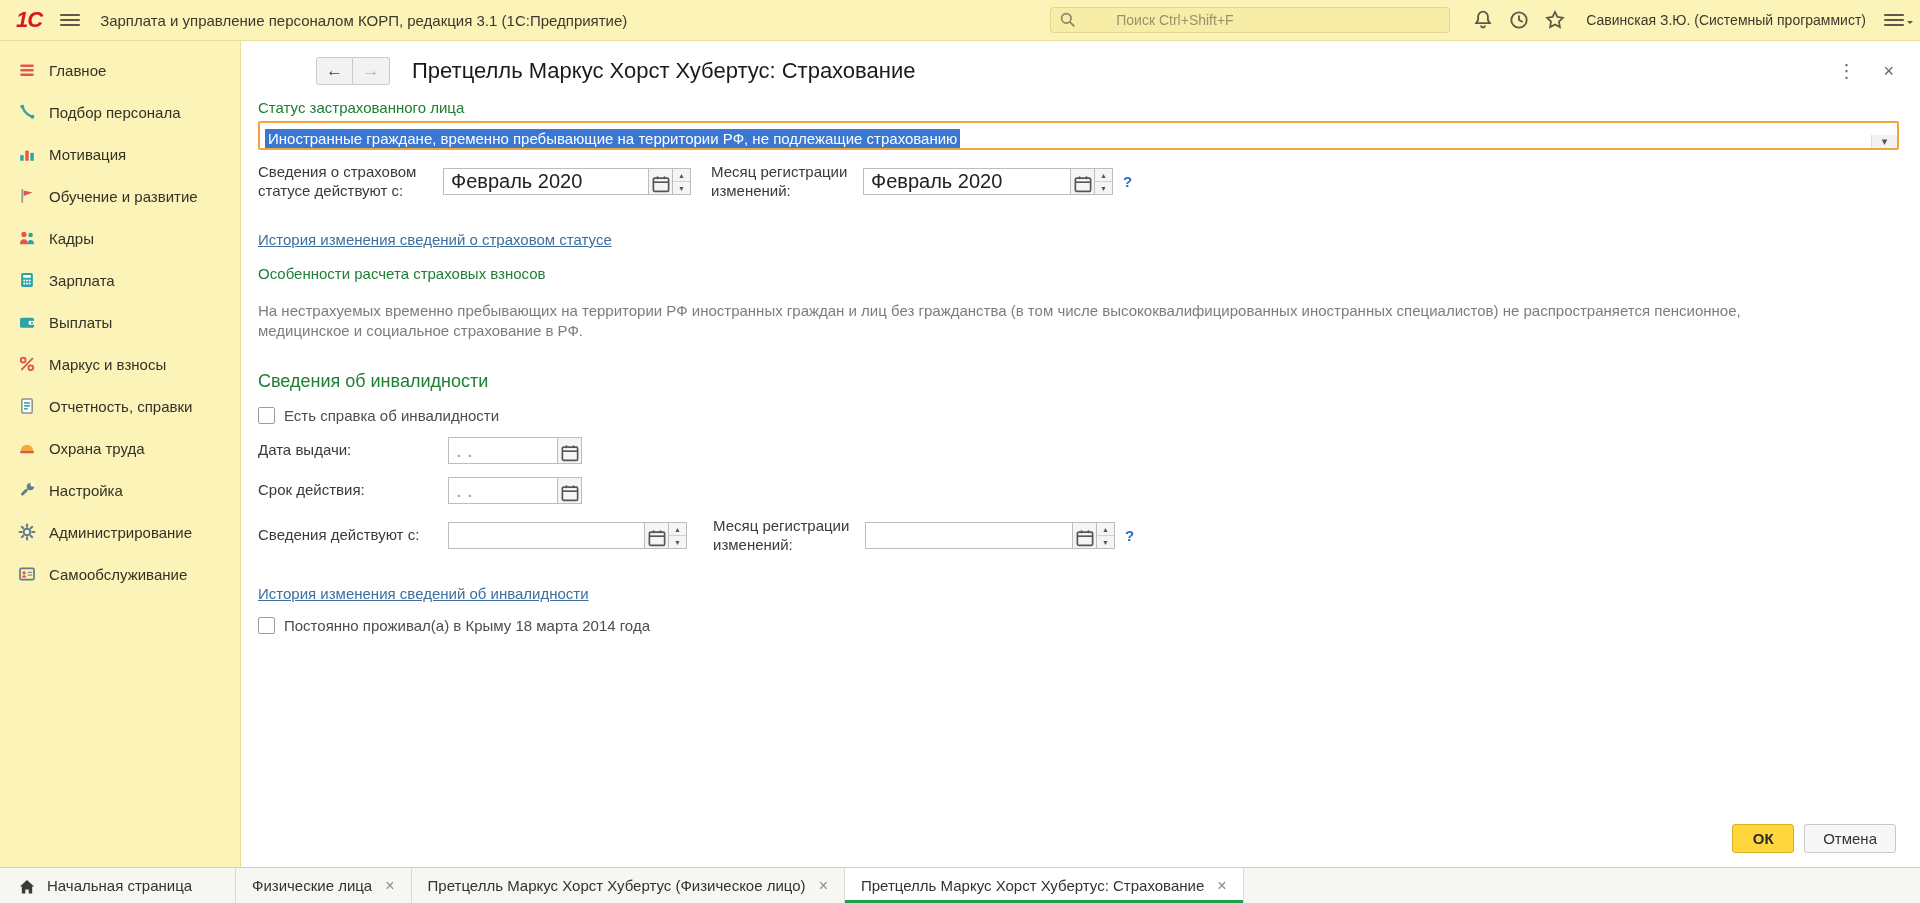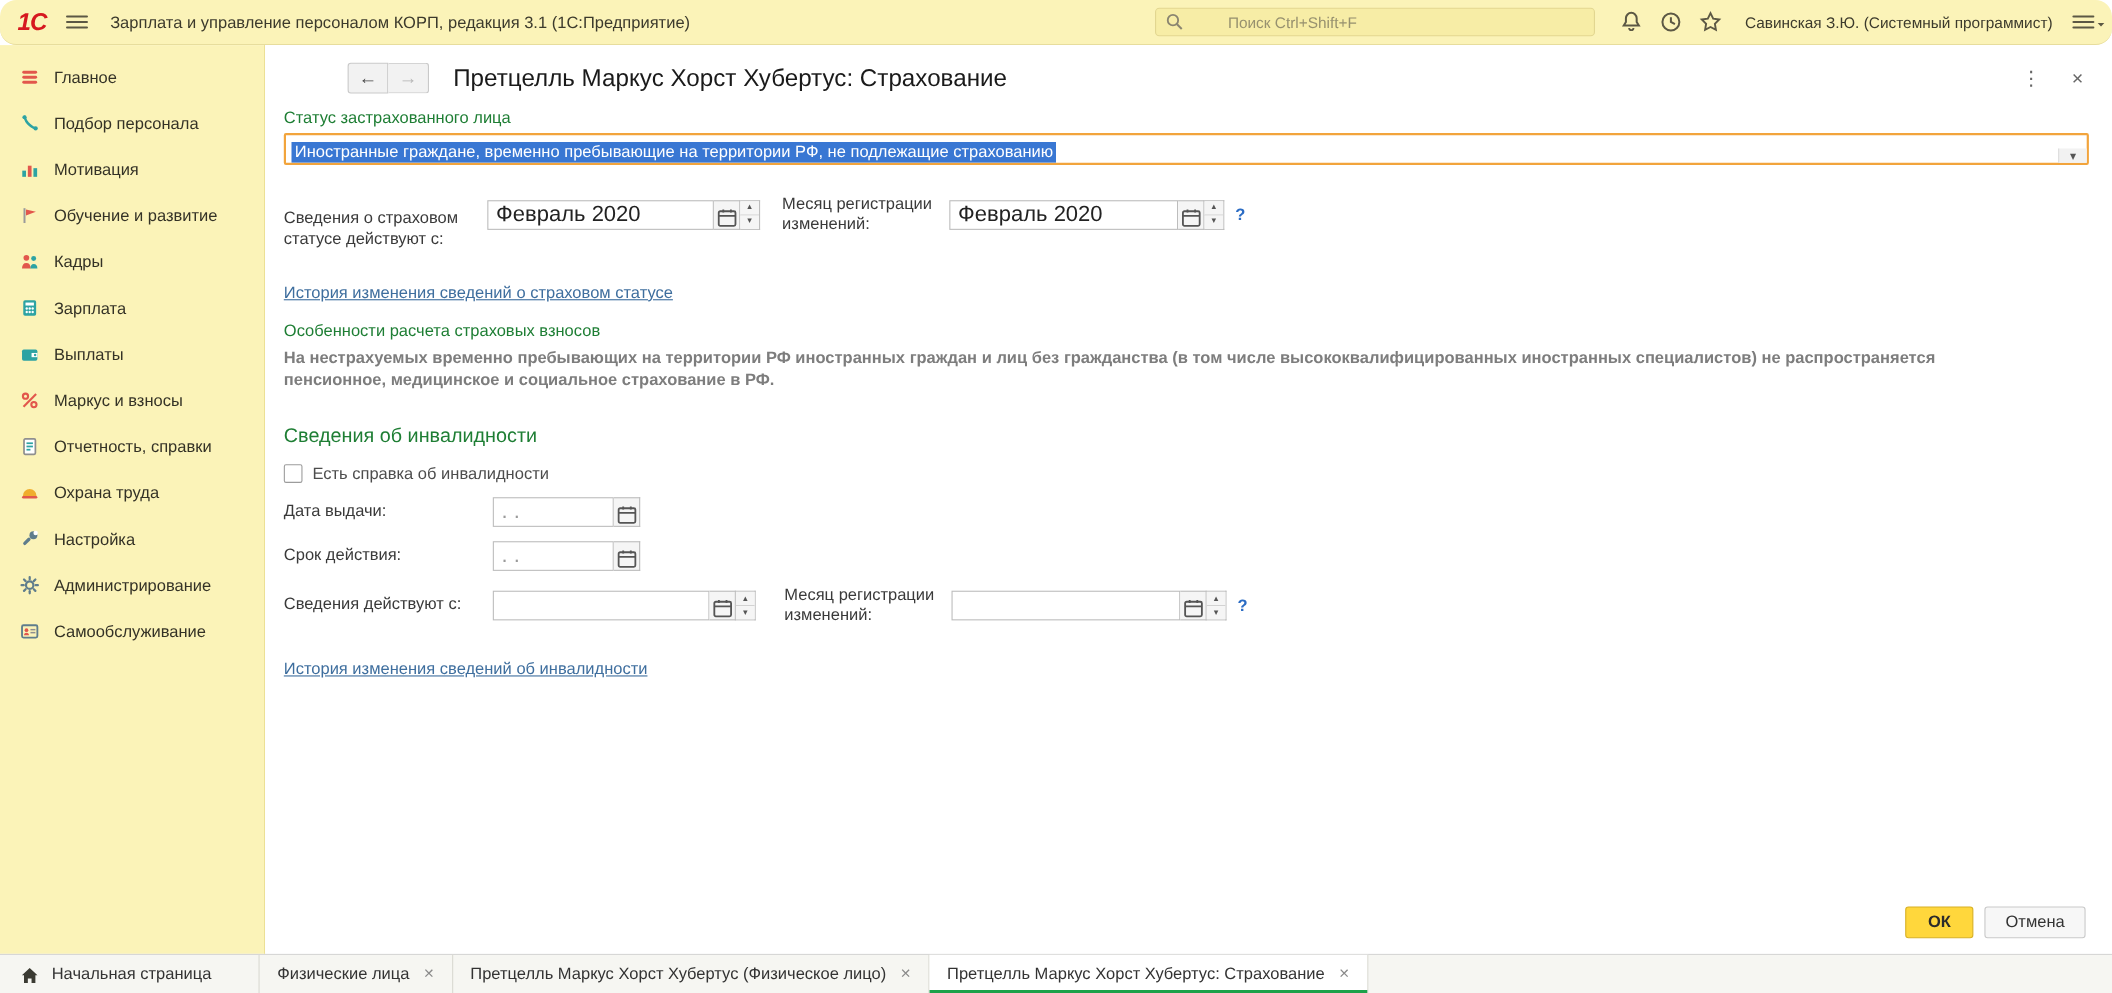--- a/index.html
+++ b/index.html
@@ -1,20 +1,20 @@
 <!DOCTYPE html>
 <html><head>
 <meta charset="utf-8">
 <style>
   * { box-sizing: border-box; margin:0; padding:0; }
   html,body { width:1920px; height:903px; }
   body { font-family:"Liberation Sans","DejaVu Sans",sans-serif; font-size:15px; color:#333; overflow:hidden; background:#fff; }
 
   
-  .topbar { height:41px; background:#fbf3b8; border-bottom:1px solid #e7dd9d; display:flex; align-items:center; padding:0 16px;border-radius:15px; }
+  .topbar { height:41px; background:#fbf3b8; border-bottom:1px solid #e7dd9d; display:flex; align-items:center; padding:0 16px; }
   .logo { color:#d6181f; font-weight:700; font-style:italic; font-size:22px; margin-right:18px; letter-spacing:-1px; }
   .burger { width:20px; display:flex; flex-direction:column; gap:3px; cursor:pointer; margin-right:20px; }
   .burger span { height:2px; background:#5c5844; border-radius:1px; }
   .app-title { font-size:15px; color:#3c3a2c; white-space:nowrap; }
   .search { margin-left:auto; width:400px; height:26px; background:#f7eda6; border:1px solid #e2d690; border-radius:4px; display:flex; align-items:center; padding:0 8px; gap:7px; margin-right:22px; }
   .search input { flex:1; border:none; outline:none; background:transparent; font:inherit; font-size:14px; color:#55503a;margin-left:32px; }
   .search input::placeholder { color:#97916f; }
   .tb-ic { width:22px; height:22px; display:flex; align-items:center; justify-content:center; cursor:pointer; margin-right:14px; }
   .user { font-size:14px; color:#3c3a2c; white-space:nowrap; margin:0 18px 0 6px; }
   .burger.caret { margin-right:0; position:relative; }
@@ -43,37 +43,37 @@
   .form-body { flex:1; padding:6px 21px 0 17px; overflow:hidden; }
   .green { color:#1e7e34; }
   .sec-label { font-size:15px; }
   .combo { margin-top:5px; height:29px; border:2px solid #f2a43c; border-radius:2px; background:#fff; display:flex; align-items:flex-end; }
   .combo .val { flex:1; display:flex; align-items:center; padding:0 5px; white-space:nowrap; overflow:hidden; font-size:15px; }
   .combo .val span { background:#3977d3; color:#fff; padding:1px 3px; }
   .combo .dd { width:26px; display:flex; align-items:center; justify-content:center; color:#555; font-size:11px; background:#f2f2f2; border-left:1px solid #ddd; cursor:pointer; }
 
   .frow { display:flex; align-items:center; margin-top:13px; }
   .lbl { font-size:15px; color:#3a3a3a; line-height:1.25; }
-  .w185 { width:185px; flex:0 0 185px;margin-top:27px; }
+  .w185 { width:185px; flex:0 0 185px; }
   .w190 { width:190px; flex:0 0 190px; }
   .w152 { width:152px; flex:0 0 152px; margin-left:20px; }
 
   .fgroup { display:flex; align-items:stretch; height:27px; }
   .tfield { border:1px solid #bdbdbd; background:#fff; display:flex; align-items:center; padding:0 7px; font-size:20px; color:#222; white-space:nowrap; overflow:hidden; }
   .tfield.empty { color:#9a9a9a; }
   .btn-cal { width:24px; border:1px solid #bdbdbd; border-left:none; background:#f5f5f5; display:flex; align-items:center; justify-content:center; cursor:pointer; }
   .spin { width:18px; border:1px solid #bdbdbd; border-left:none; display:flex; flex-direction:column; }
   .spin span { flex:1; display:flex; align-items:center; justify-content:center; font-size:7px; color:#555; background:#f5f5f5; cursor:pointer; line-height:1; }
   .spin span:first-child { border-bottom:1px solid #d2d2d2; }
   .help { color:#2b6cc4; font-weight:700; font-size:15px; margin-left:10px; cursor:pointer; }
 
   a.hlink { color:#3e6e9e; text-decoration:underline; font-size:15px; cursor:pointer; }
   .link-row { margin-top:30px; }
   .contrib-title { margin-top:17px; font-size:15px; }
-  .contrib-text { margin-top:7px; font-size:15px; color:#7d7d7d; line-height:1.35; max-width:1510px;font-weight:bold; }
+  .contrib-text { margin-top:19px; font-size:15px; color:#7d7d7d; line-height:1.35; max-width:1510px; }
   .sec-title { margin-top:30px; font-size:18px; }
 
   .chk-row { display:flex; align-items:center; margin-top:15px; color:#4d4d4d; font-size:15px; cursor:default; }
   .chk { width:17px; height:17px; border:1px solid #9c9c9c; border-radius:2px; background:#fff; margin-right:9px; flex:0 0 17px; cursor:pointer; }
 
   .form-footer { margin-top:auto; display:flex; justify-content:flex-end; gap:10px; padding:0 24px 14px 0; }
   .btn { height:29px; border-radius:3px; font-size:15px; padding:0 18px; display:flex; align-items:center; justify-content:center; cursor:pointer; }
   .btn-ok { background:#ffd73c; border:1px solid #d8b024; font-weight:700; color:#2b2b2b; min-width:62px; }
   .btn-cancel { background:#f7f7f7; border:1px solid #c9c9c9; color:#333; min-width:88px; }
 
@@ -451,20 +451,24 @@
           <div class="spin">
               <span>▲</span>
               <span>▼</span>
             </div>
         </div>
         <span class="help">?</span>
       </div>
 
       <div class="link-row"><a class="hlink">История изменения сведений об инвалидности</a></div>
 
+      <div class="chk-row">
+        <span class="chk"></span>
+        <span>Постоянно проживал(а) в Крыму 18 марта 2014 года</span>
+      </div>
     </div>
 
     <div class="form-footer">
       <div class="btn btn-ok">ОК</div>
       <div class="btn btn-cancel">Отмена</div>
     </div>
   </main>
 </div>
 
 <footer class="bottombar">

